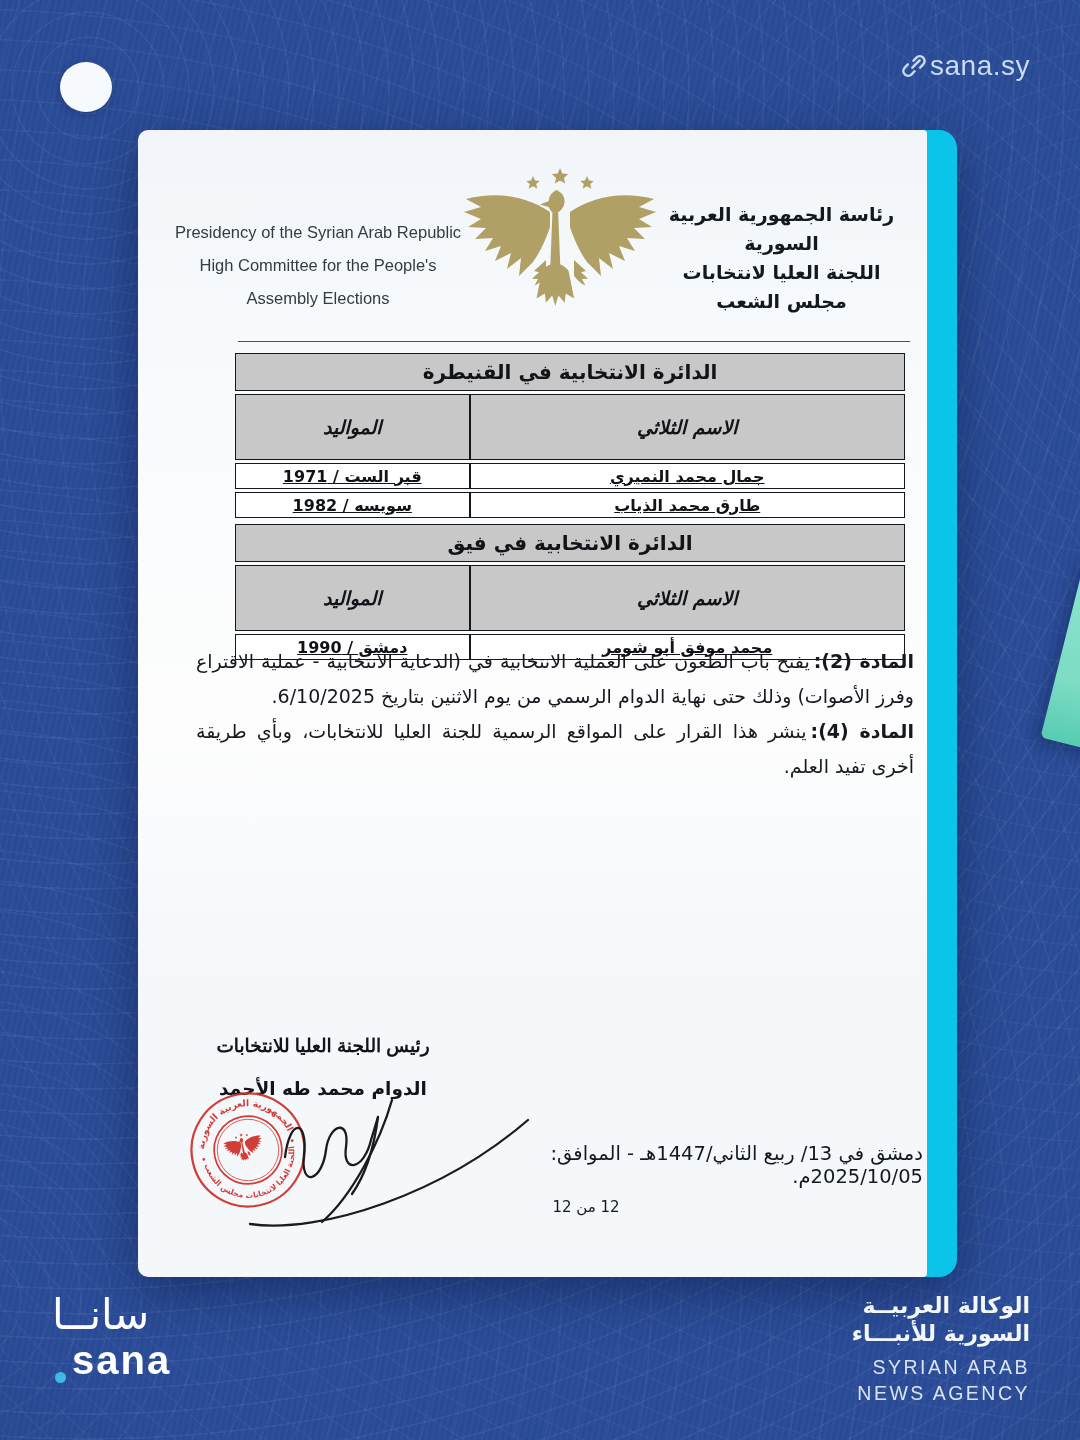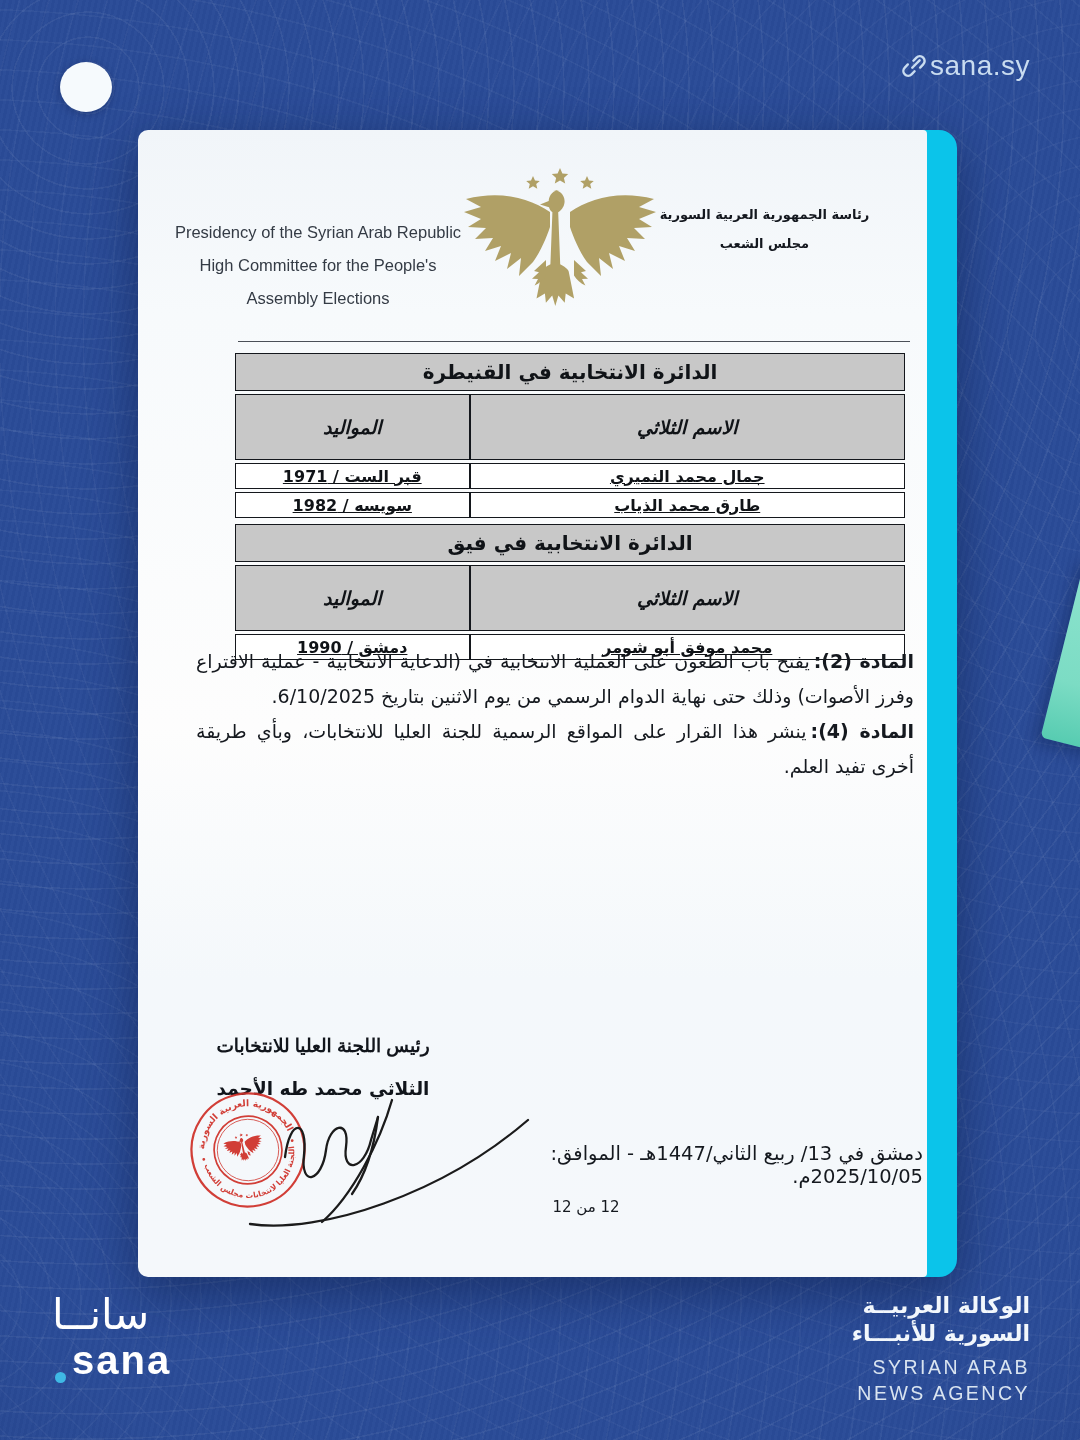--- a/index.html
+++ b/index.html
@@ -29,22 +29,22 @@
   .card{position:absolute;left:138px;top:130px;width:819px;height:1147px;
     filter:drop-shadow(0 14px 26px rgba(0,10,40,.4));}
   .spine{position:absolute;right:0;top:0;bottom:0;width:46px;background:#0bc4ea;
     border-radius:10px 18px 18px 10px;}
   .paper{position:absolute;left:0;top:0;bottom:0;width:789px;
     background:linear-gradient(180deg,#f1f5f9 0%,#f7fafc 16%,#fdfdfd 52%,#f4f8fb 74%,#f5f8fb 100%);
     border-radius:10px 4px 4px 10px;}
   
   .hdr-en{position:absolute;left:30px;top:86px;width:300px;text-align:center;
     color:#343b45;font-size:16.5px;line-height:33px;}
-  .hdr-ar{position:absolute;left:489px;top:70px;width:275px;text-align:center;direction:rtl;
-    color:#14181f;font-size:13px;font-weight:600;line-height:29px;
+  .hdr-ar{position:absolute;left:506px;top:70px;width:275px;text-align:center;direction:rtl;
+    color:#14181f;font-size:19px;font-weight:600;line-height:29px;
     font-family:"DejaVu Sans","Liberation Sans",sans-serif;}
   .emblem{position:absolute;left:320px;top:36px;width:204px;height:150px;}
   .rule{position:absolute;left:100px;top:211px;width:672px;height:0;border-top:1.5px solid #4a4f57;}
   
   table.doc-table{position:absolute;left:97px;width:670px;direction:rtl;
     border-collapse:separate;border-spacing:0 3px;table-layout:fixed;
     font-family:"DejaVu Sans","Liberation Sans",sans-serif;color:#101317;}
   table.t1{top:220px;} table.t2{top:391px;}
   table.doc-table td,table.doc-table th{border:1.6px solid #14171c;}
   td.tbl-title{background:#c8c8c8;text-align:center;font-weight:bold;font-size:20px;padding:6px 4px;}
@@ -127,20 +127,21 @@
         <div>High Committee for the People's</div>
         <div>Assembly Elections</div>
       </div>
 
       <svg class="emblem" viewBox="0 0 200 150">
         <use href="#eagleSym" fill="#b0a066"></use>
       </svg>
 
       <div class="hdr-ar">
         <div>رئاسة الجمهورية العربية السورية</div>
+        <div>اللجنة العليا لانتخابات</div>
         <div>مجلس الشعب</div>
       </div>
 
       <div class="rule"></div>
 
       <table class="doc-table t1">
         <colgroup>
             <col style="width:65%">
             <col style="width:35%">
           </colgroup>
@@ -182,21 +183,21 @@
         </tr>
       </tbody>
         </table>
 
       <div class="articles">
         <p><b>المادة (2):</b><span>يفتح باب الطعون على العملية الانتخابية في (الدعاية الانتخابية - عملية الاقتراع وفرز الأصوات) وذلك حتى نهاية الدوام الرسمي من يوم الاثنين بتاريخ 6/10/2025.</span></p>
         <p><b>المادة (4):</b><span>ينشر هذا القرار على المواقع الرسمية للجنة العليا للانتخابات، وبأي طريقة أخرى تفيد العلم.</span></p>
       </div>
 
       <div class="sig-title">رئيس اللجنة العليا للانتخابات</div>
-      <div class="sig-name">الثلاثي محمد طه الأحمد</div>
+      <div class="sig-name">الدوام محمد طه الأحمد</div>
 
       <svg class="stamp" viewBox="0 0 170 170">
         <g transform="rotate(-12 85 85)" fill="none" stroke="#cf3129">
           <circle cx="85" cy="85" r="80" stroke-width="3.2"></circle>
           <circle cx="85" cy="85" r="48" stroke-width="2.4"></circle>
           <circle cx="85" cy="85" r="43.5" stroke-width="1.1"></circle>
           <circle cx="21" cy="85" r="2" fill="#cf3129" stroke="none"></circle>
           <circle cx="149" cy="85" r="2" fill="#cf3129" stroke="none"></circle>
           <path id="arcTop" d="M23,85 A62,62 0 0 1 147,85" stroke="none"></path>
           <path id="arcBot" d="M20,88 A65,65 0 0 0 150,88" stroke="none"></path>

